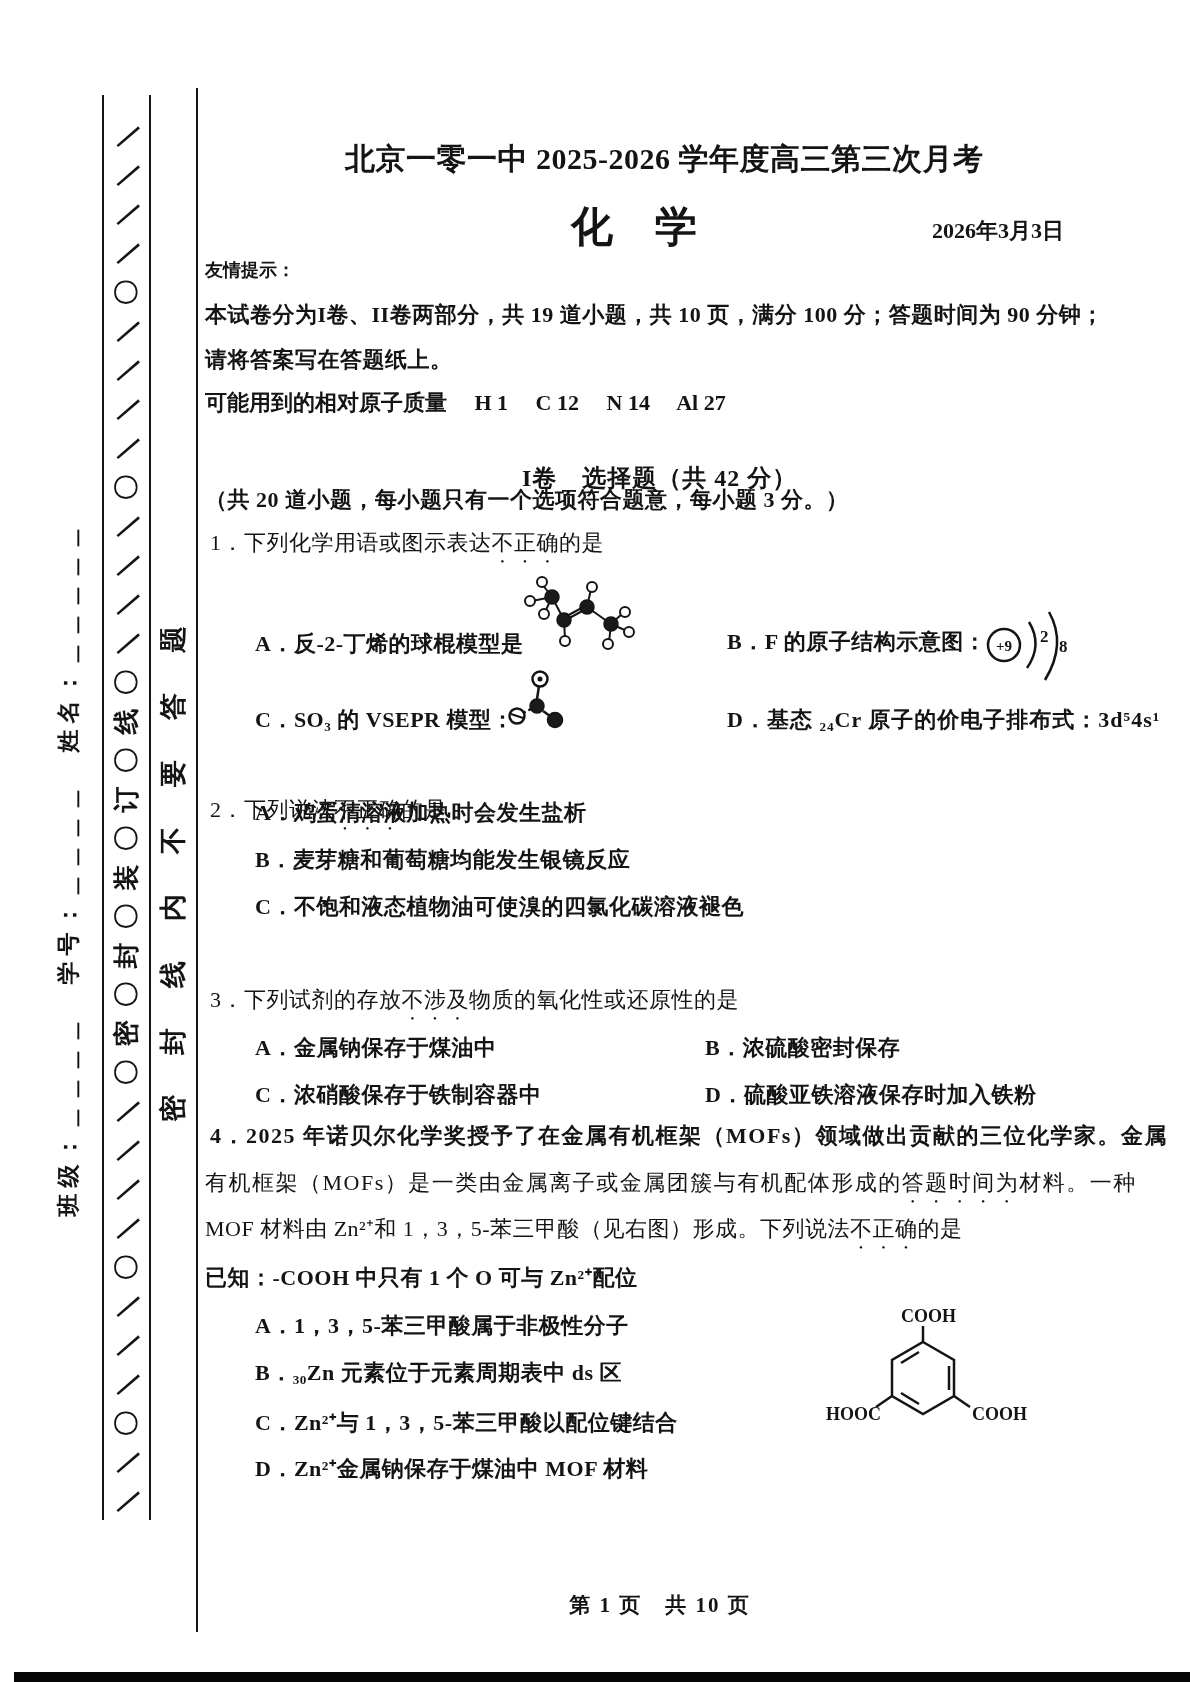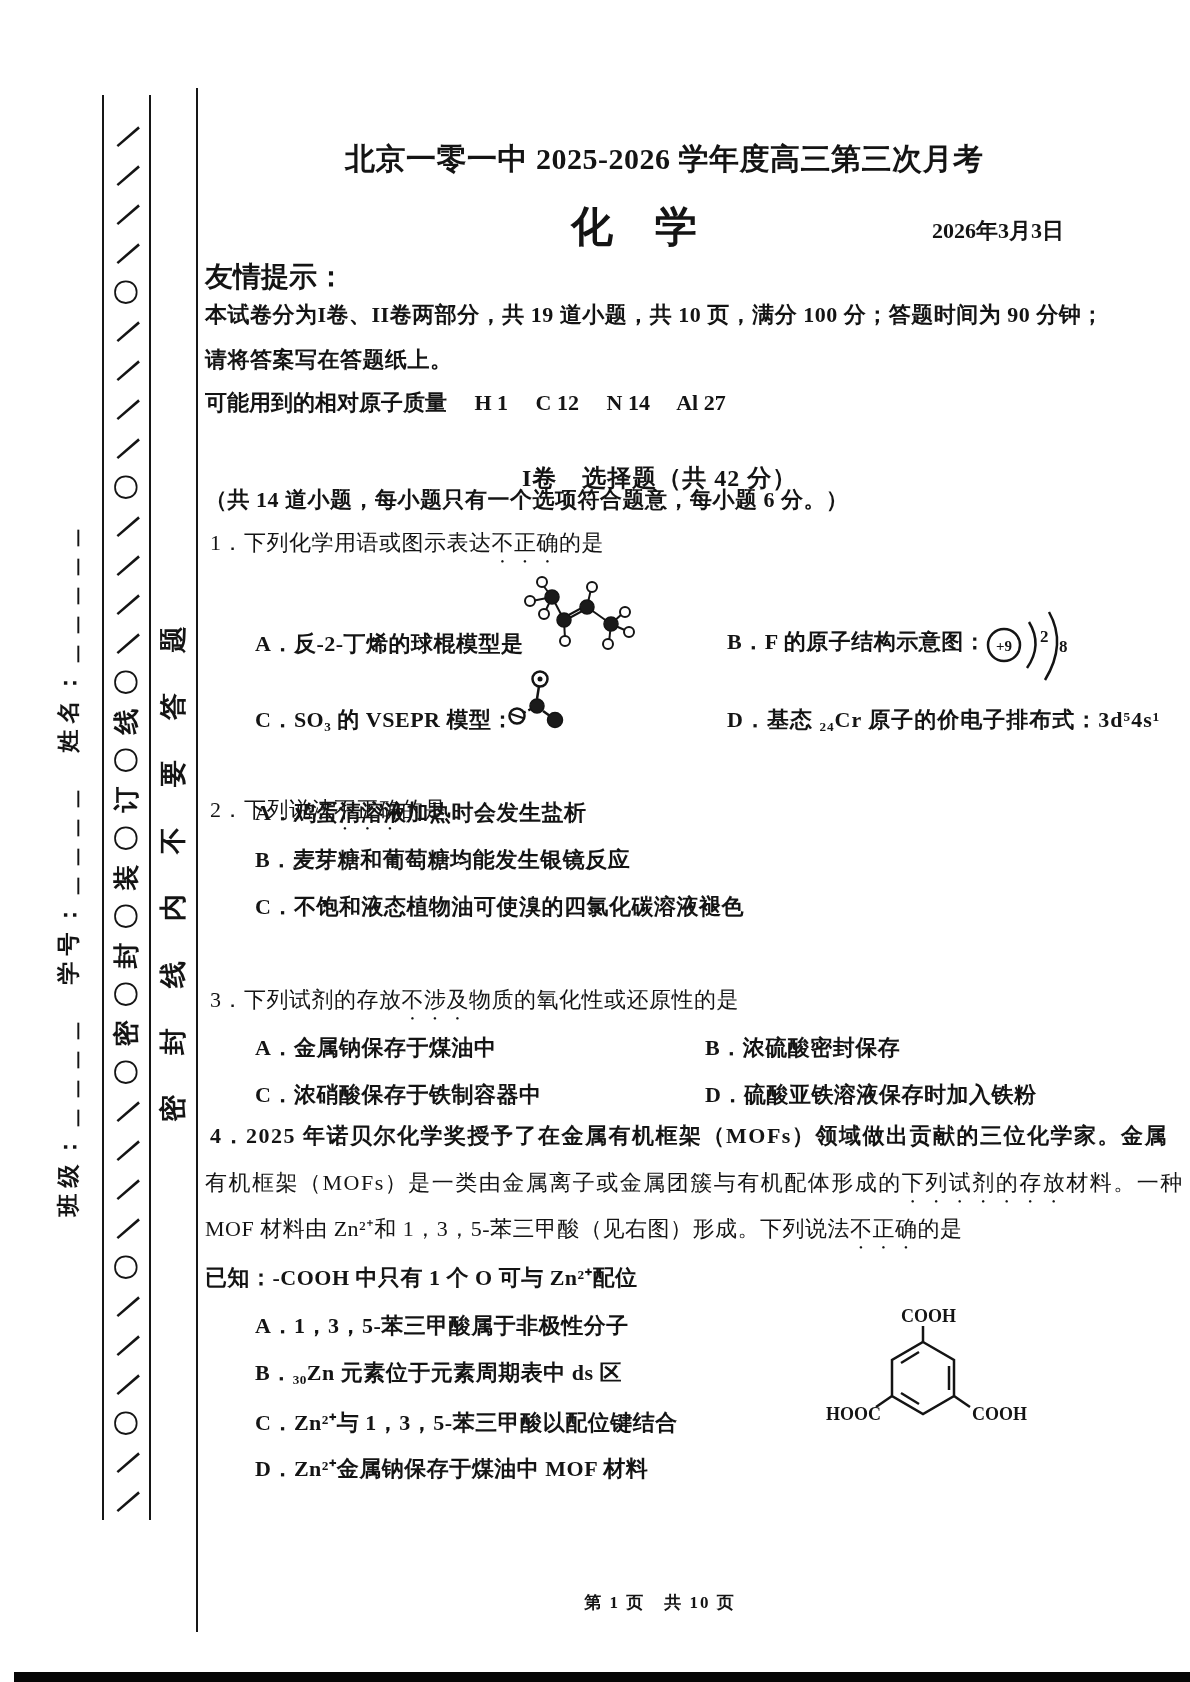--- a/index.html
+++ b/index.html
@@ -26,21 +26,21 @@
   .rot{
     position:absolute;
     transform:rotate(-90deg);
     transform-origin:center center;
     white-space:nowrap;
     font-weight:600;
   }
   .strip-bind{font-size:26px;letter-spacing:13px;}
   .strip-warn{font-size:27px;letter-spacing:40px;}
   .strip-labels{font-size:23px;letter-spacing:6px;}
-  .footer-t{font-size:17px;font-weight:600;letter-spacing:2px;}
+  .footer-t{font-size:21px;font-weight:600;letter-spacing:2px;}
   .scanbar{position:absolute;background:#060606;}
   svg{position:absolute;overflow:visible;}
   svg text{font-family:"Liberation Serif", serif;font-weight:bold;fill:#141414;}
 </style>
 </head>
 <body>
 
 <div class="page">
 
   <div class="vline" style="left:102px;top:95px;height:1425px;"></div>
@@ -52,27 +52,27 @@
   <div class="rot strip-bind" style="width:1370px;left:-559px;top:812px;">＼＼〇＼＼＼〇＼＼＼＼〇密〇封〇装〇订〇线〇＼＼＼＼〇＼＼＼＼〇＼＼＼＼</div>
 
   <div class="rot strip-warn" style="width:560px;left:-107px;top:824px;">密封线内不要答题</div>
 
   <div class="abs b" style="left:345px;top:141px;font-size:30px;letter-spacing:0.5px;">北京一零一中 2025-2026 学年度高三第三次月考</div>
 
   <div class="abs b" style="left:571px;top:203px;font-size:42px;">化　学</div>
 
   <div class="abs b" style="left:932px;top:218px;font-size:22px;">2026年3月3日</div>
 
-  <div class="abs b" style="left:205px;top:260px;font-size:28px;">友情提示：</div>
+  <div class="abs b" style="left:205px;top:260px;font-size:18px;">友情提示：</div>
   <div class="abs body-t" style="left:205px;top:302px;">本试卷分为I卷、II卷两部分，共 19 道小题，共 10 页，满分 100 分；答题时间为 90 分钟；</div>
   <div class="abs body-t" style="left:205px;top:347px;">请将答案写在答题纸上。</div>
   <div class="abs b" style="left:205px;top:390px;font-size:22px;">可能用到的相对原子质量　 H 1　 C 12　 N 14　 Al 27</div>
 
   <div class="abs b" style="left:522px;top:464px;font-size:24px;letter-spacing:1px;">I卷　选择题（共 42 分）</div>
-  <div class="abs body-t" style="left:205px;top:487px;">（共 14 道小题，每小题只有一个选项符合题意，每小题 6 分。）</div>
+  <div class="abs body-t" style="left:205px;top:487px;">（共 20 道小题，每小题只有一个选项符合题意，每小题 3 分。）</div>
 
   <div class="abs stem" style="left:210px;top:530px;">
     <span>1．下列化学用语或图示表达</span><span class="emph">不正确</span><span>的是</span>
   </div>
 
   <svg style="left:520px;top:570px;" width="122" height="85" viewBox="0 0 122 85">
     <g stroke="#141414" stroke-width="2" fill="none">
       <line x1="32" y1="27" x2="22" y2="14"></line>
         <line x1="32" y1="27" x2="12" y2="31"></line>
         <line x1="32" y1="27" x2="25" y2="42"></line>
@@ -143,21 +143,21 @@
   <div class="abs stem" style="left:210px;top:987px;">
     <span>3．下列试剂的存放</span><span class="emph">不涉及</span><span>物质的氧化性或还原性的是</span>
   </div>
   <div class="abs body-t" style="left:255px;top:1035px;">A．金属钠保存于煤油中</div>
   <div class="abs body-t" style="left:705px;top:1035px;">B．浓硫酸密封保存</div>
   <div class="abs body-t" style="left:255px;top:1082px;">C．浓硝酸保存于铁制容器中</div>
   <div class="abs body-t" style="left:705px;top:1082px;">D．硫酸亚铁溶液保存时加入铁粉</div>
 
   <div class="abs body-t" style="left:210px;top:1123px;letter-spacing:1.5px;">4．2025 年诺贝尔化学奖授予了在金属有机框架（MOFs）领域做出贡献的三位化学家。金属</div>
   <div class="abs stem" style="left:205px;top:1170px;letter-spacing:1.5px;">
-    <span>有机框架（MOFs）是一类由金属离子或金属团簇与有机配体形成的</span><span class="emph">下列试剂的存放</span><span>材料。一种</span>
+    <span>有机框架（MOFs）是一类由金属离子或金属团簇与有机配体形成的</span><span class="emph">答题时间为</span><span>材料。一种</span>
   </div>
   <div class="abs stem" style="left:205px;top:1216px;">
     <span>MOF 材料由 Zn²⁺和 1，3，5-苯三甲酸（见右图）形成。下列说法</span><span class="emph">不正确</span><span>的是</span>
   </div>
   <div class="abs body-t" style="left:205px;top:1265px;">已知：-COOH 中只有 1 个 O 可与 Zn²⁺配位</div>
   <div class="abs body-t" style="left:255px;top:1313px;text-align:center;">A．1，3，5-苯三甲酸属于非极性分子</div>
   <div class="abs body-t" style="left:255px;top:1360px;">B．₃₀Zn 元素位于元素周期表中 ds 区</div>
   <div class="abs body-t" style="left:255px;top:1410px;">C．Zn²⁺与 1，3，5-苯三甲酸以配位键结合</div>
   <div class="abs body-t" style="left:255px;top:1456px;">D．Zn²⁺金属钠保存于煤油中 MOF 材料</div>
 

